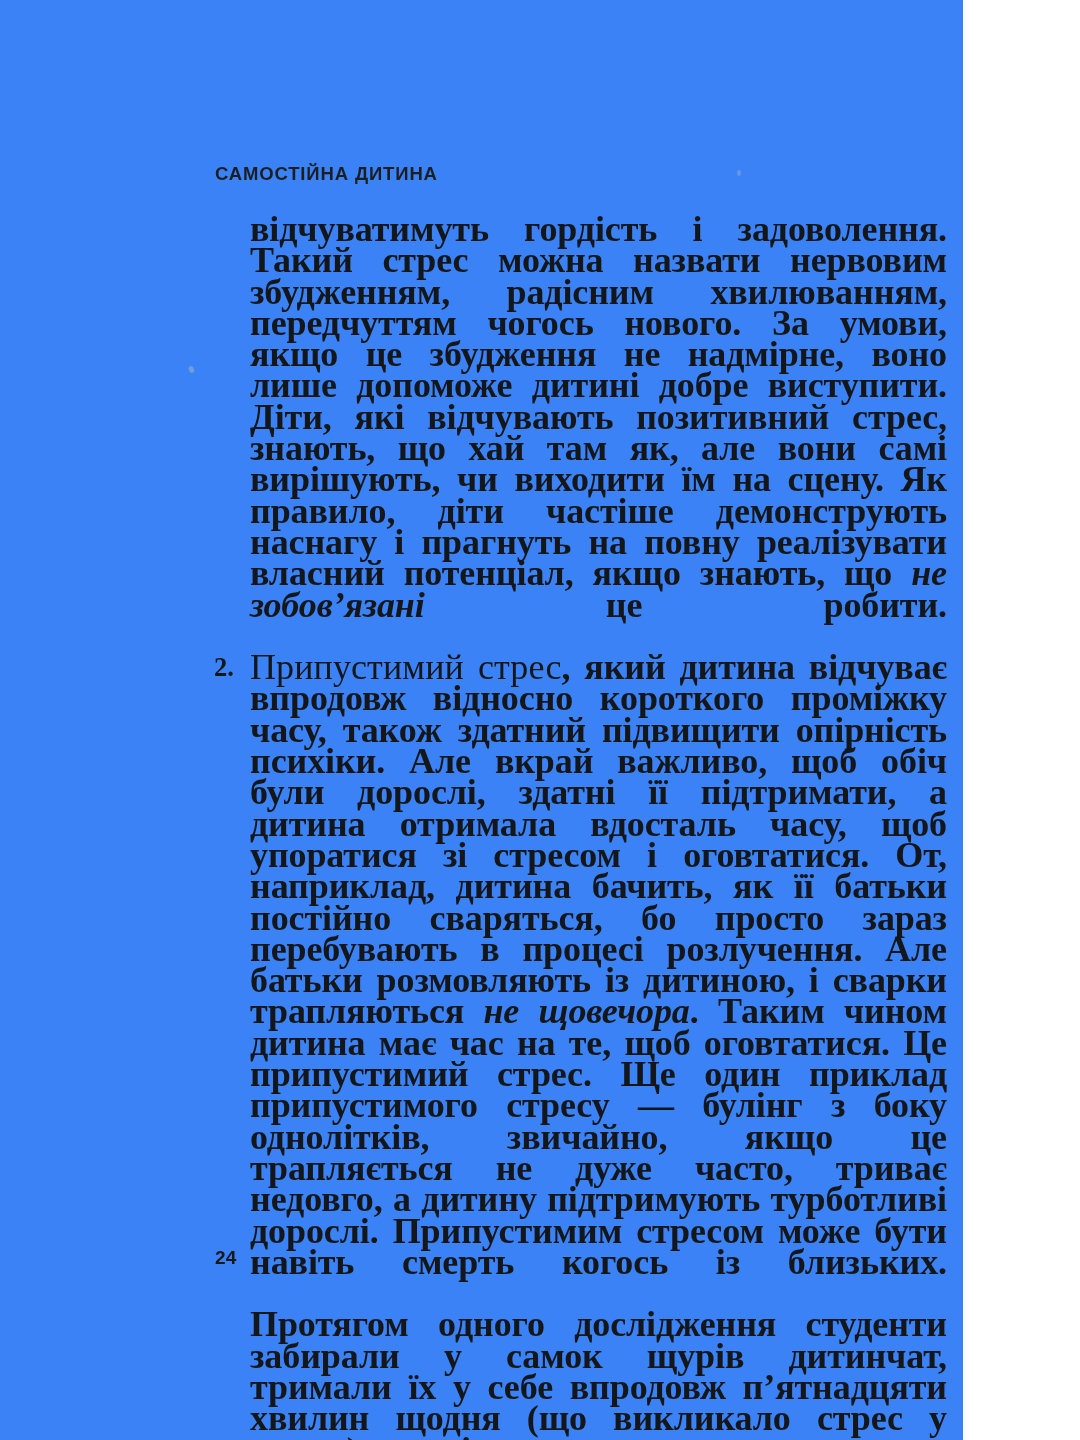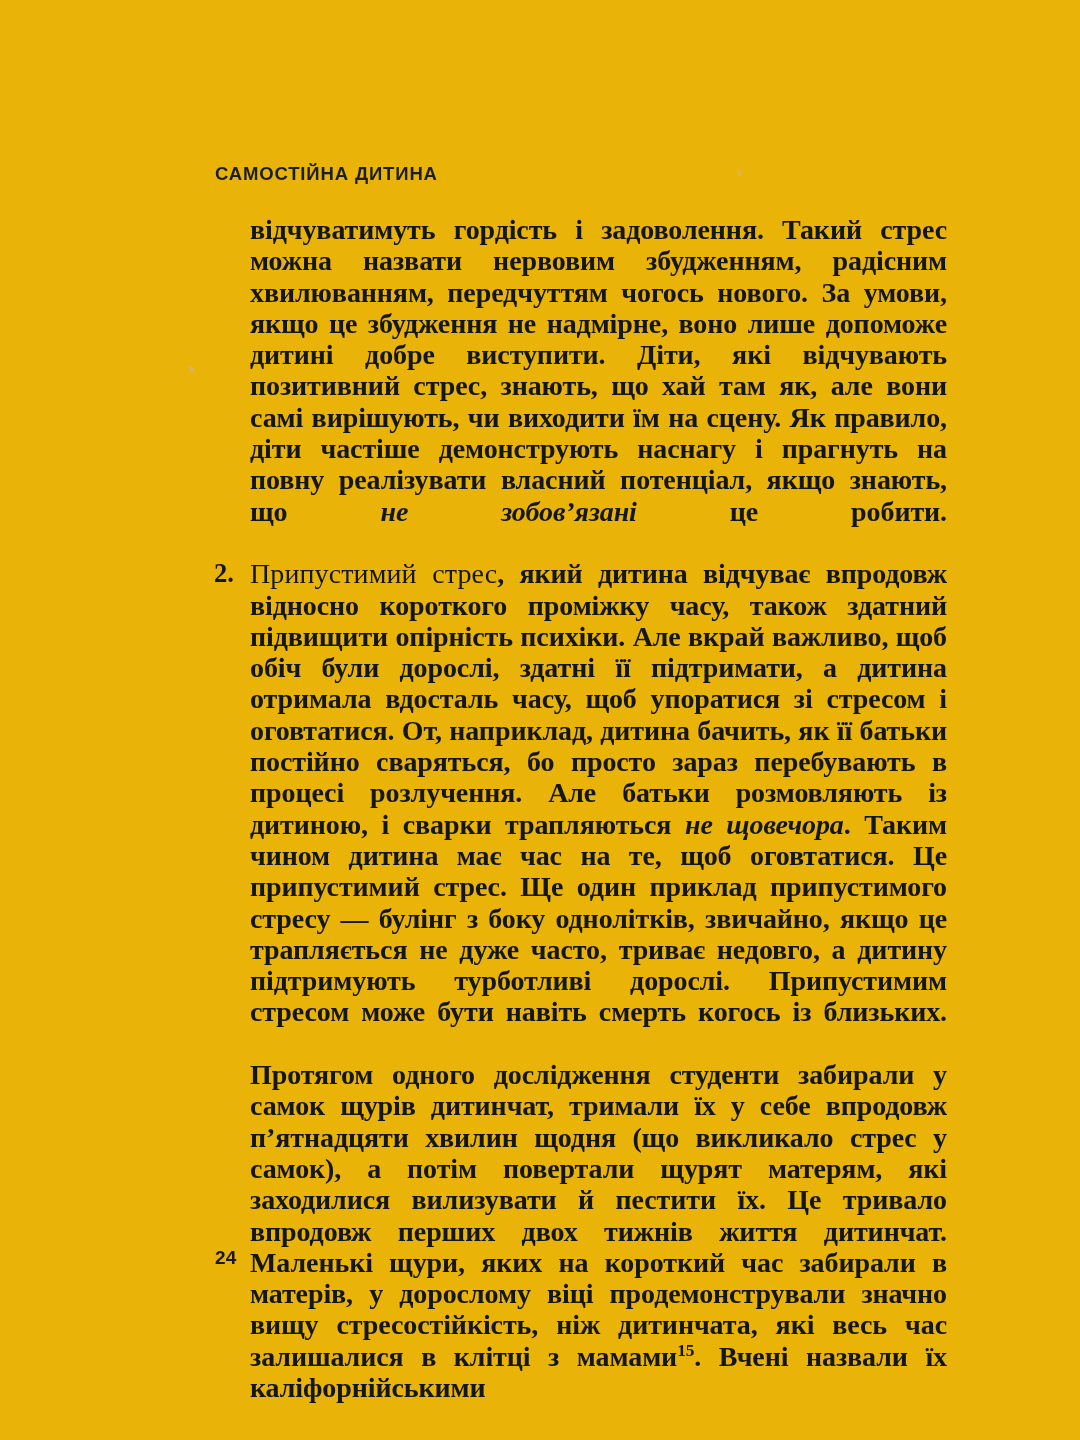--- a/index.html
+++ b/index.html
@@ -4,23 +4,23 @@
 <title>Самостійна дитина — 24</title>
 <style>
   html, body {
     margin: 0;
     padding: 0;
     background: #ffffff;
   }
 
   .page {
     position: relative;
-    width: 1080px;
+    width: 963px;
     height: 1440px;
-    background: #eab308;
+    background: #3b82f6;
     overflow: hidden;
     font-family: "Liberation Serif", "DejaVu Serif", serif;
     color: #14171a;
     -webkit-font-smoothing: antialiased;
   }
 
   
   .running-head {
     position: absolute;
     left: 215px;
@@ -36,21 +36,21 @@
   
   .text-block {
     position: absolute;
     left: 214px;
     top: 214px;
     width: 733px;
   }
 
   p.para {
     margin: 0;
-    font-size: 28px;
+    font-size: 36px;
     line-height: 31.3px;
     text-align: justify;
     text-justify: inter-word;
     font-weight: 600;
     letter-spacing: -0.1px;
     word-spacing: -0.2px;
     hyphens: manual;
   }
 
   p.para.flush {

